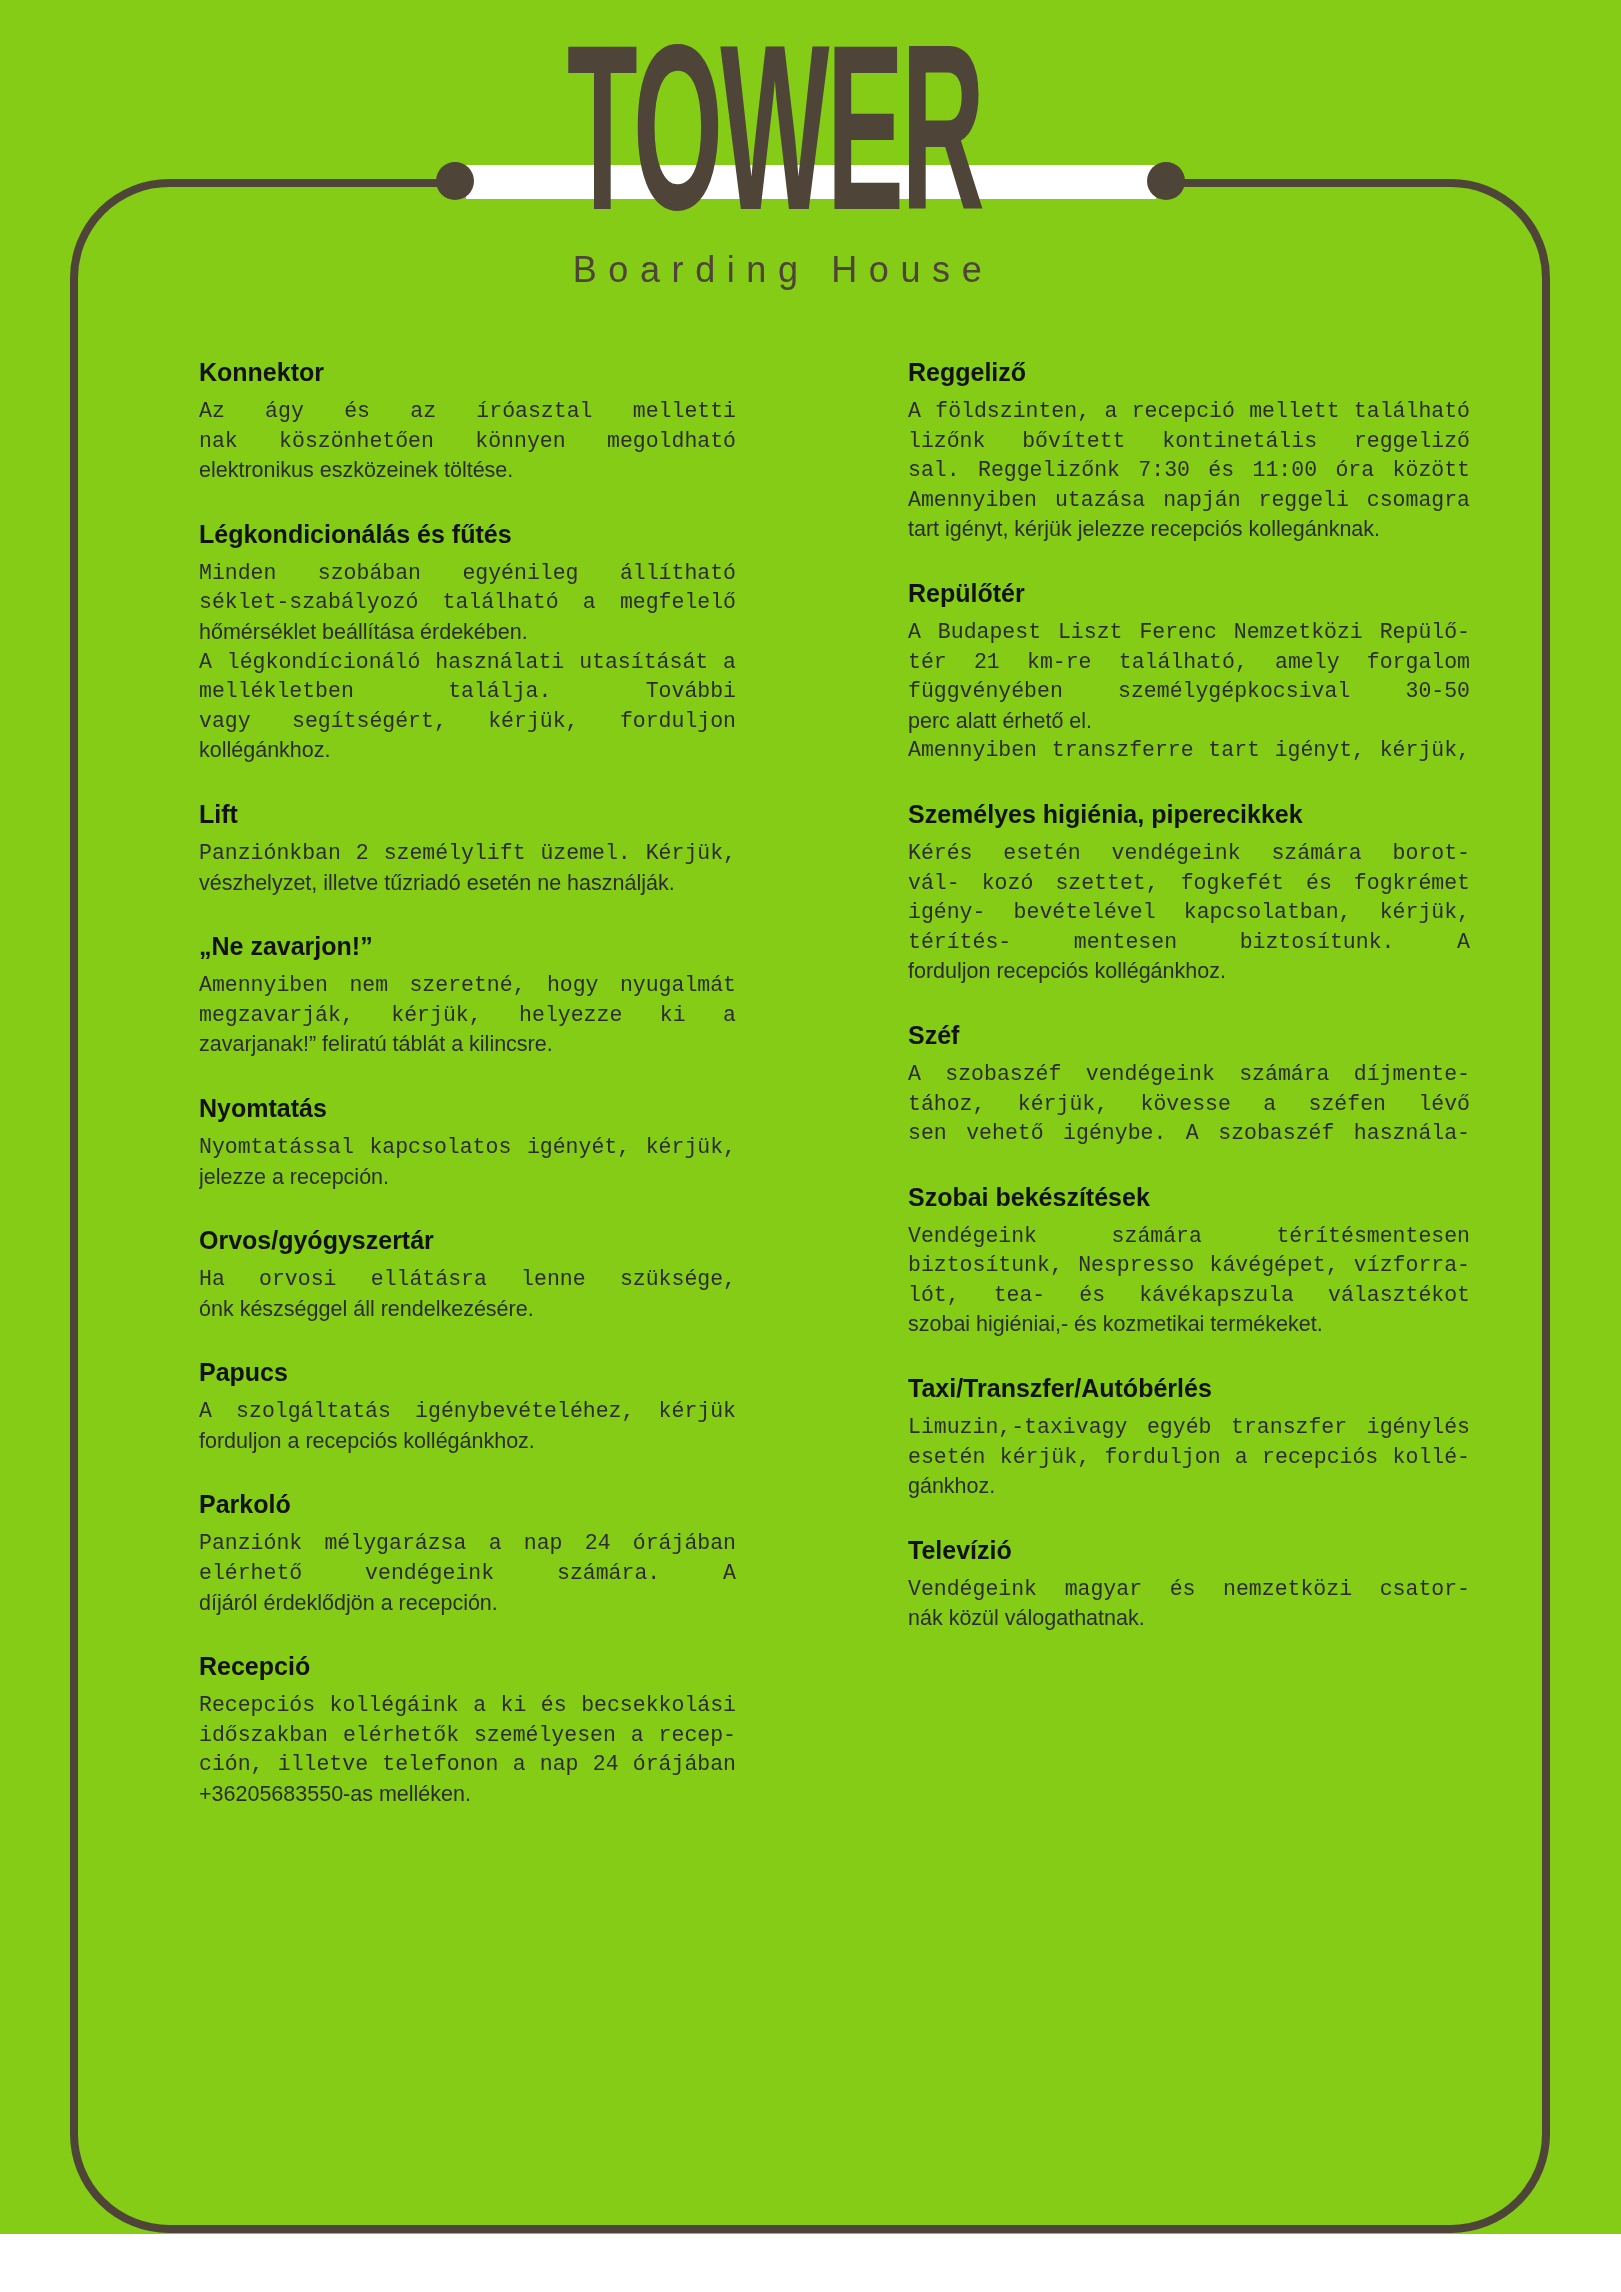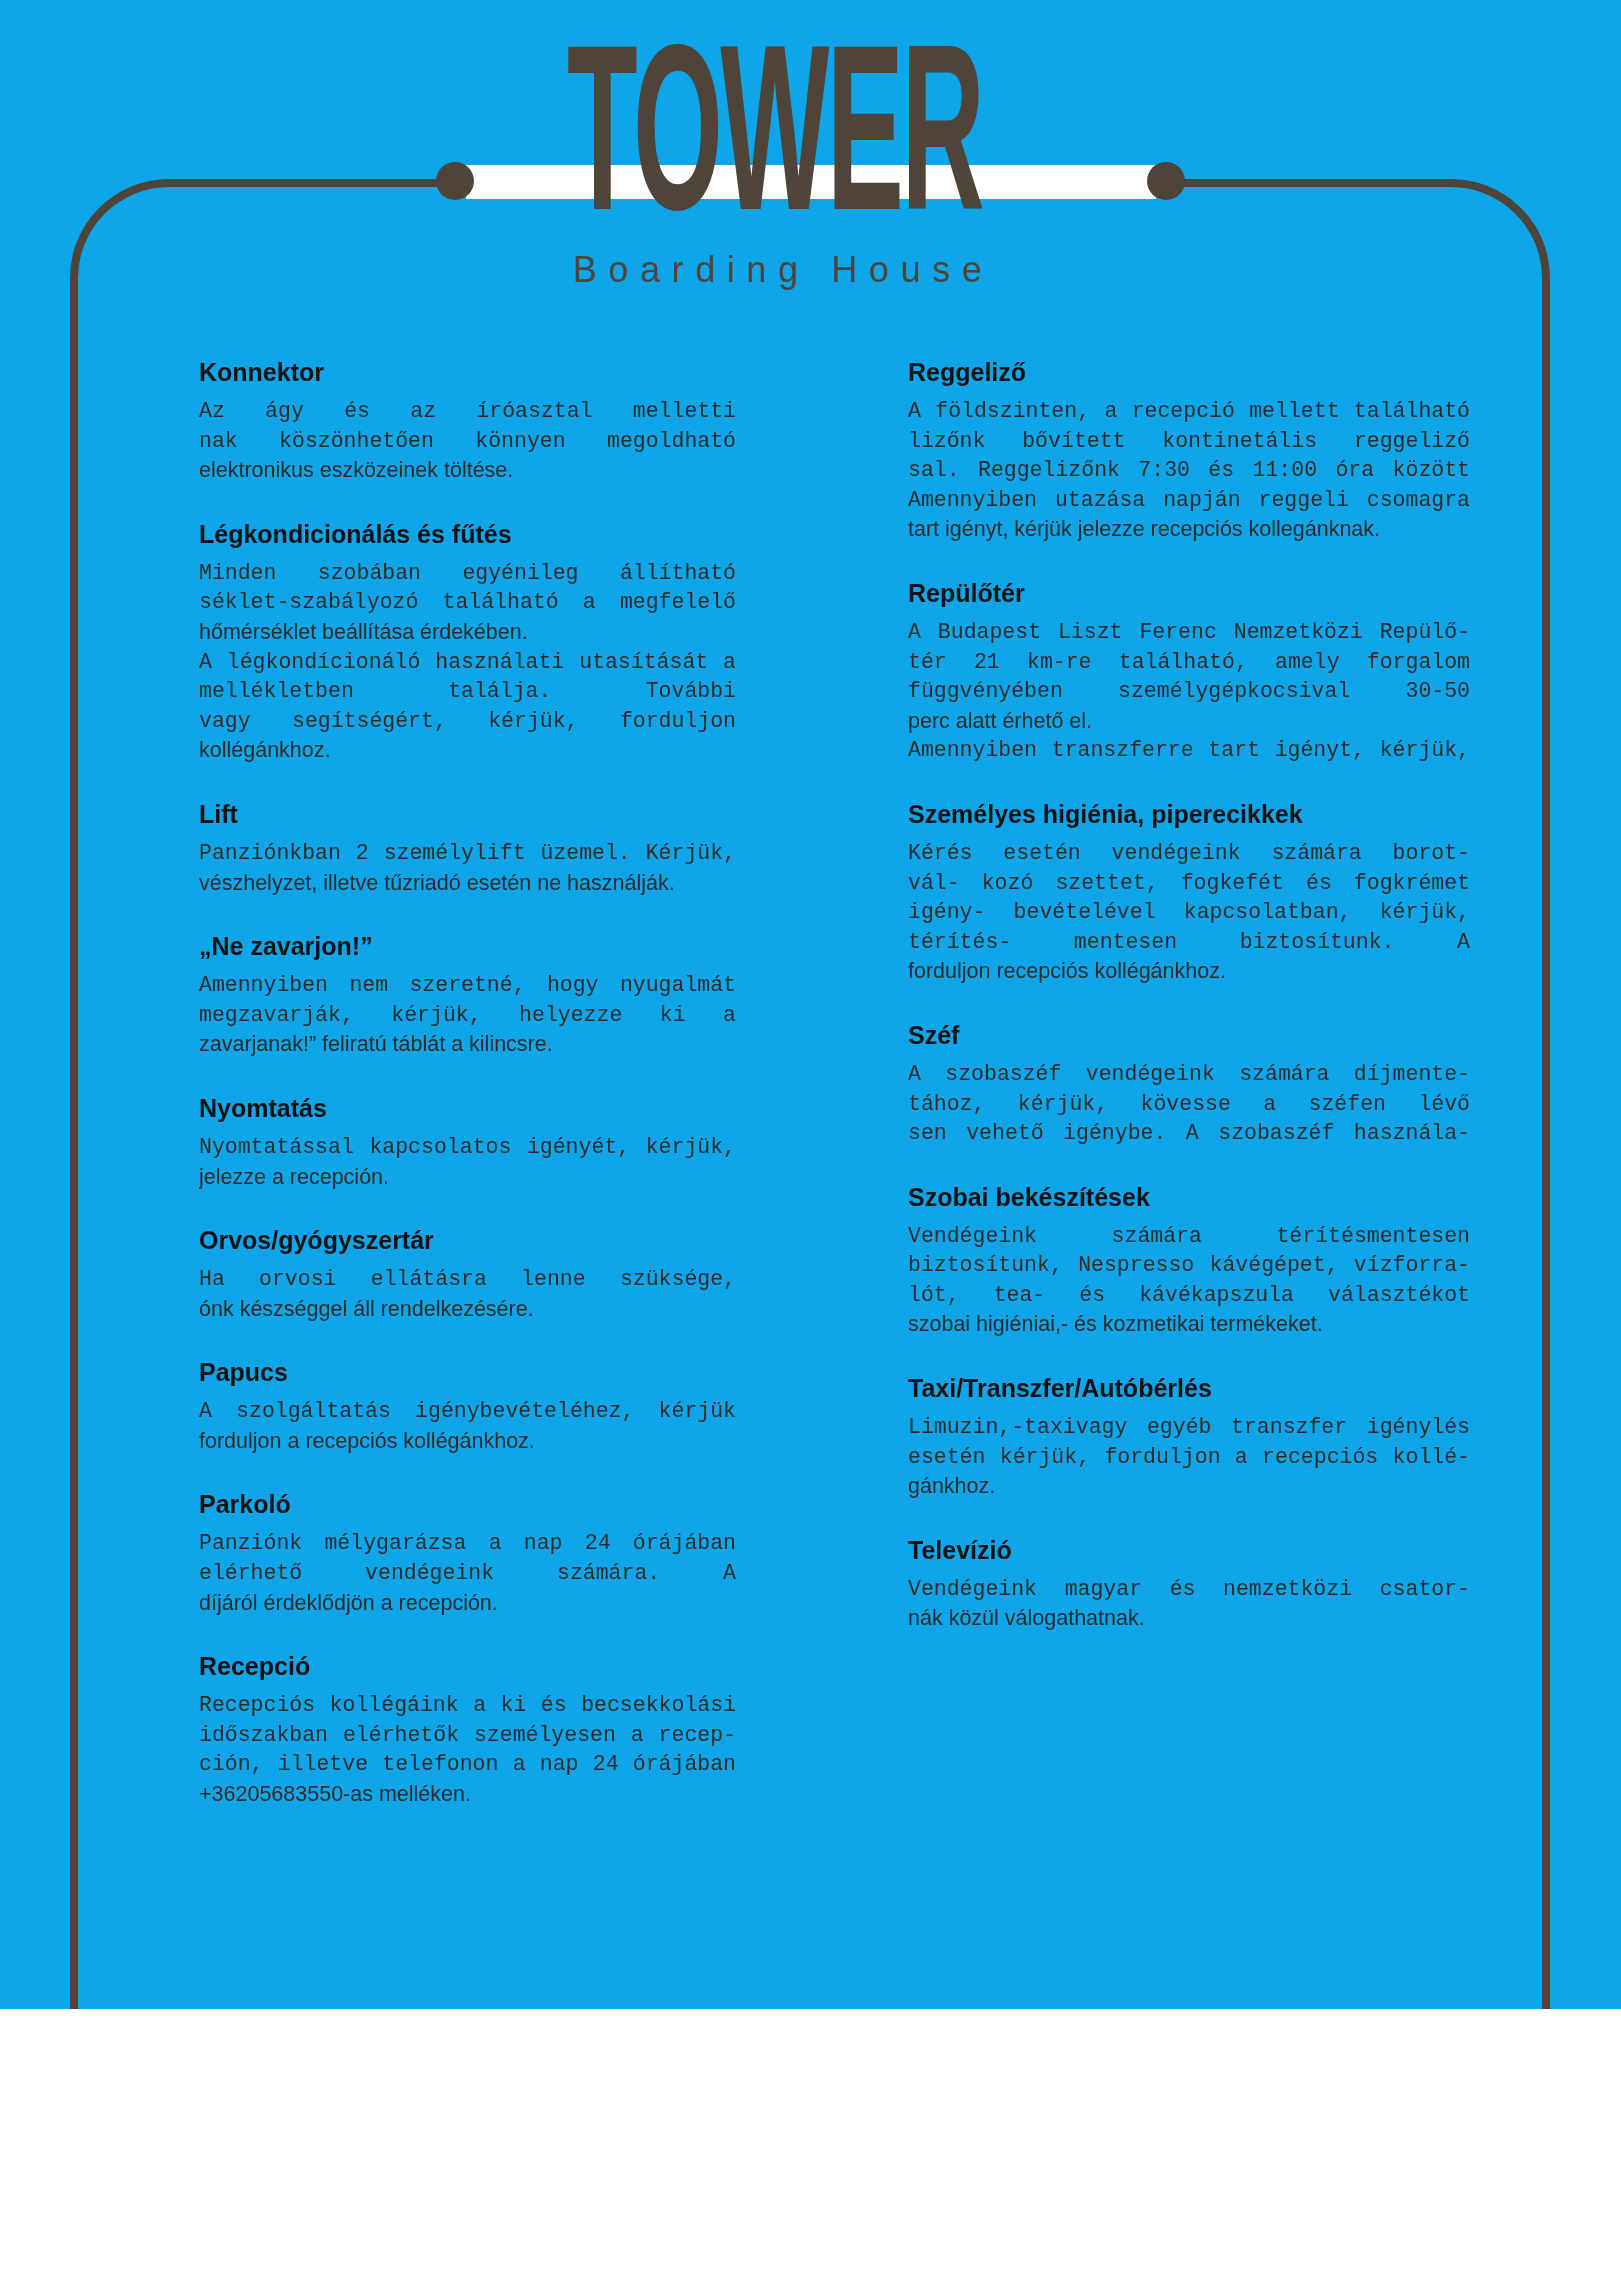--- a/index.html
+++ b/index.html
@@ -1,19 +1,19 @@
 <!DOCTYPE html>
 <html style="font-size:14.3px"><head>
 <meta charset="utf-8">
 <style>
   html,body{margin:0;padding:0;background:#ffffff;}
   .page{
     position:relative;
-    width:1621px;height:2009px;
-    background:#0ea5e9;
+    width:1621px;height:2234px;
+    background:#84cc16;
     font-family:"Liberation Sans",sans-serif;
     overflow:hidden;
   }
   
   .frame{
     position:absolute;
     left:70px;top:179px;
     width:1480px;height:2054px;
     border:8px solid #4e4437;
     border-radius:99px;

